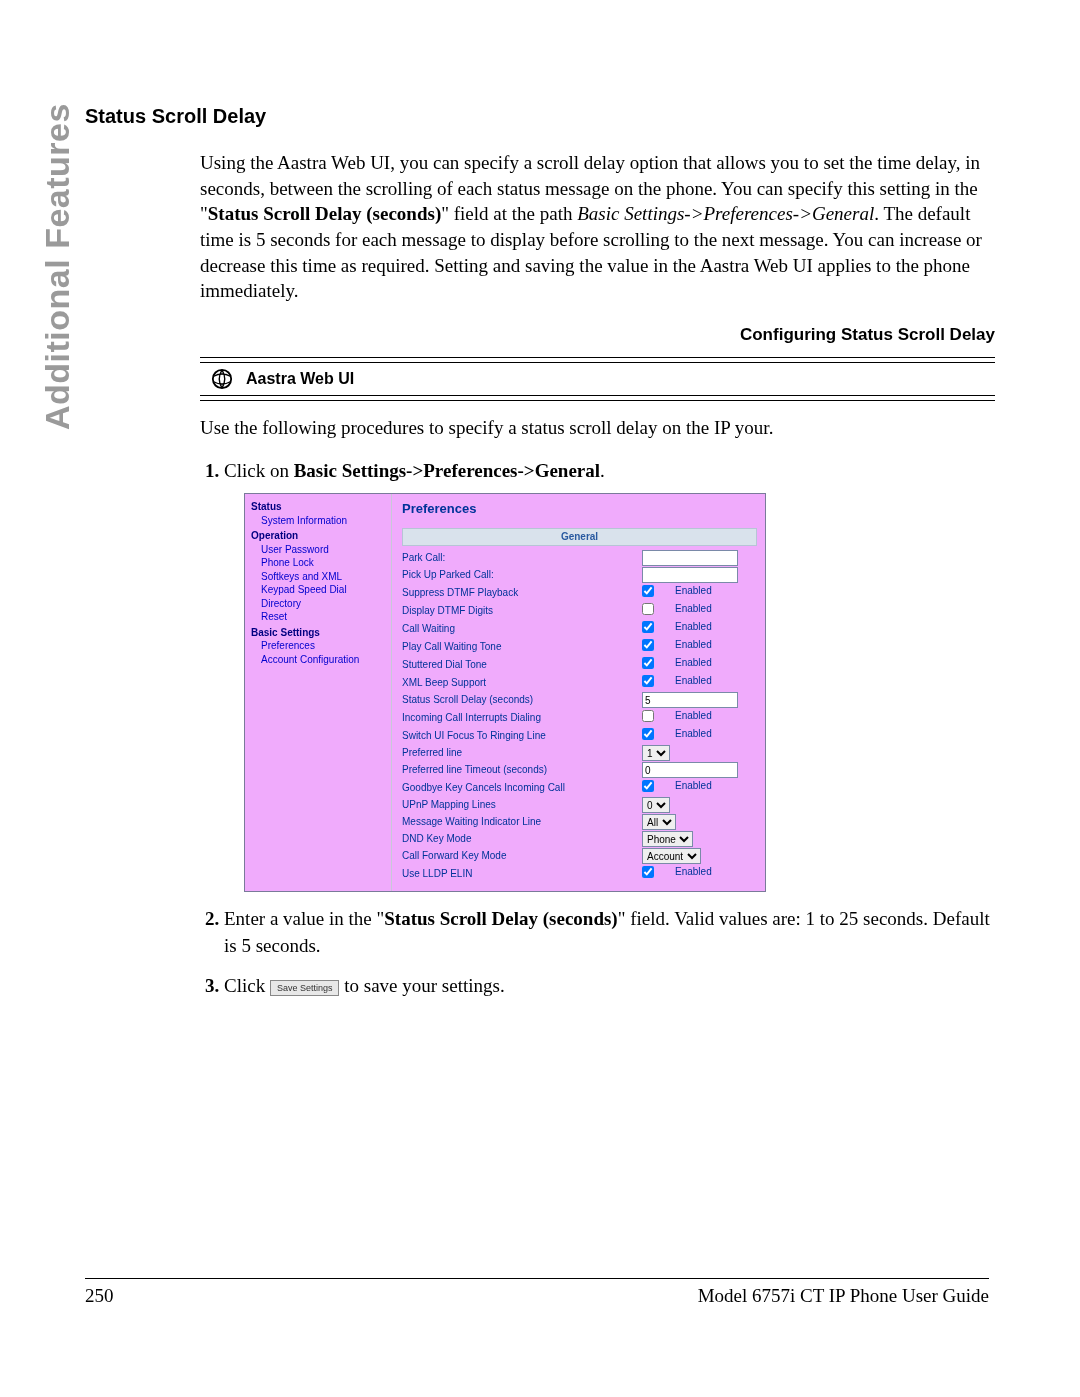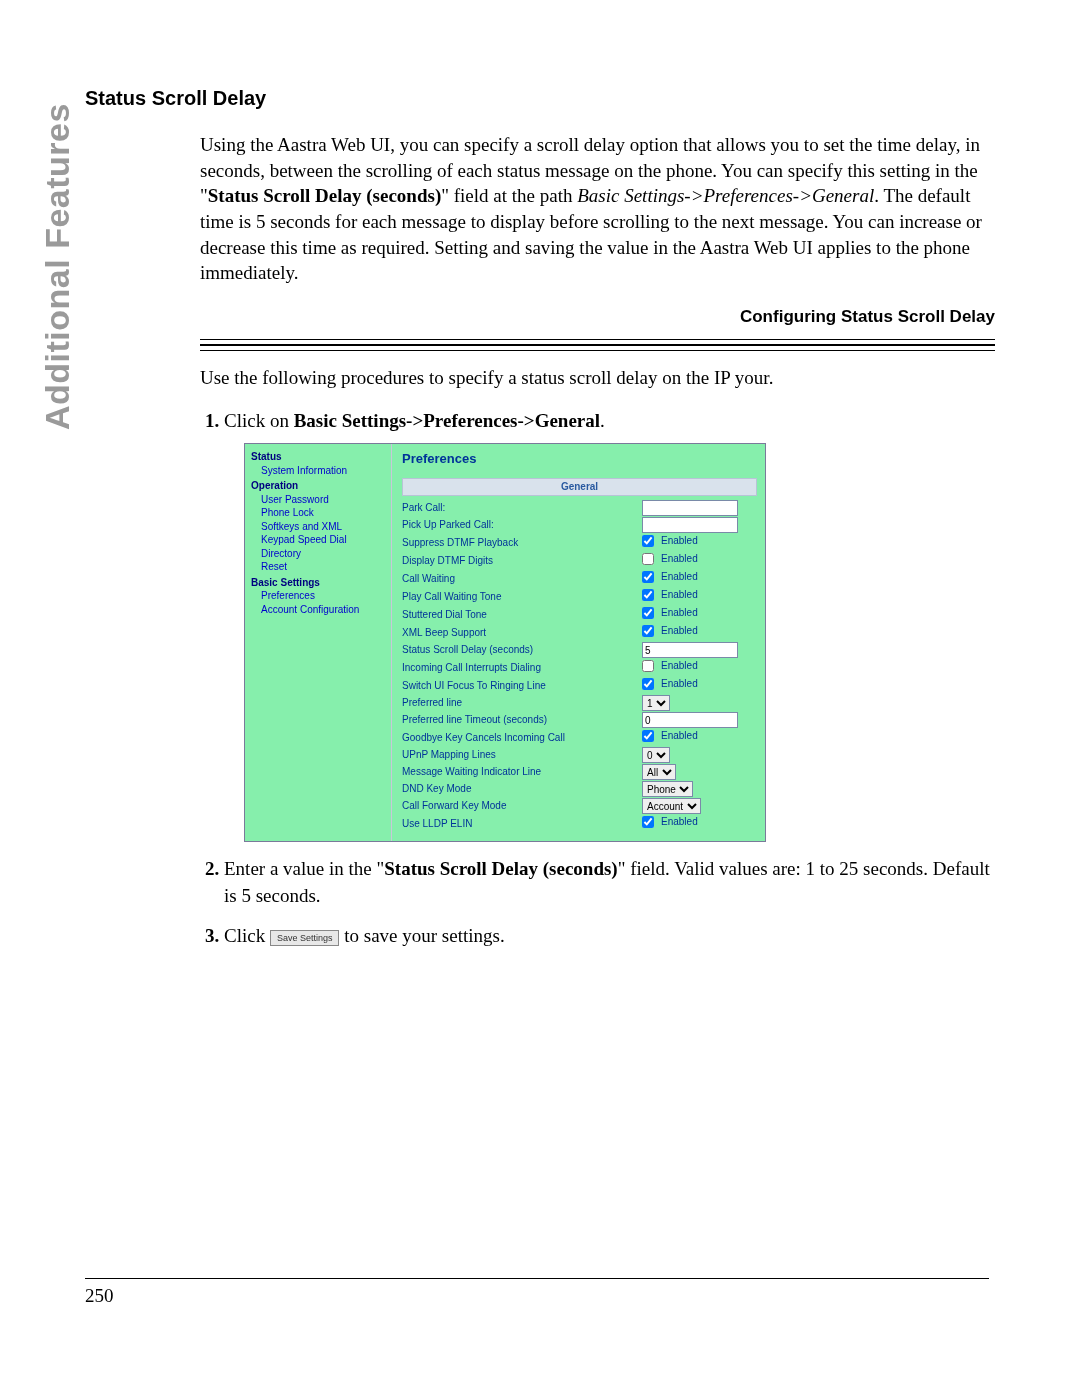--- a/index.html
+++ b/index.html
@@ -28,21 +28,21 @@
     font-weight: bold;
     font-size: 34px;
     color: #9a9a9a;
     white-space: nowrap;
     letter-spacing: 0.5px;
   }
   .content {
     position: absolute;
     left: 85px;
     right: 85px;
-    top: 87px;
+    top: 105px;
   }
   h2.section-title {
     font-family: Arial, Helvetica, sans-serif;
     font-size: 20px;
     font-weight: bold;
     margin: 0 0 22px 0;
   }
   .body-block {
     margin-left: 115px;
     font-size: 19px;
@@ -95,21 +95,21 @@
     font-weight: bold;
   }
   .bold { font-weight: bold; }
   .italic { font-style: italic; }
 
   
   .ui-shot {
     margin: 8px 0 3px 20px;
     width: 520px;
     border: 1px solid #7a7a9a;
-    background: #86efac;
+    background: #f0abfc;
     font-family: Tahoma, Arial, sans-serif;
     font-size: 10px;
     color: #000080;
     display: flex;
   }
   .ui-sidebar {
     width: 138px;
     padding: 4px 2px 4px 6px;
     border-right: 1px solid #c8c8d8;
     line-height: 1.35;
@@ -157,21 +157,21 @@
   }
   .ui-row .val select {
     font-size: 10px;
     height: 16px;
     border: 1px solid #7a8aa8;
     font-family: Tahoma, Arial, sans-serif;
   }
   .ui-row .chk {
     display: inline-flex;
     align-items: center;
-    gap: 7px;
+    gap: 21px;
     color: #003399;
   }
   .ui-row .chk input { width:12px; height:12px; margin:0; }
 
   .save-btn {
     display: inline-block;
     font-family: Tahoma, Arial, sans-serif;
     font-size: 9px;
     border: 1px solid #888;
     background: #e8e8e8;
@@ -204,20 +204,29 @@
 
   <div class="body-block">
     <p>
       <span>Using the Aastra Web UI, you can specify a scroll delay option that allows you to set the time delay, in seconds, between the scrolling of each status message on the phone. You can specify this setting in the "</span><span class="bold">Status Scroll Delay (seconds)</span><span>" field at the path </span><span class="italic">Basic Settings-&gt;Preferences-&gt;General</span><span>. The default time is 5 seconds for each message to display before scrolling to the next message. You can increase or decrease this time as required. Setting and saving the value in the Aastra Web UI applies to the phone immediately.</span>
     </p>
 
     <div class="subheading">Configuring Status Scroll Delay</div>
 
     <div class="rule-block">
       <div class="rule-top"></div>
+      <div class="rule-row">
+        <span class="globe">
+          <svg viewBox="0 0 24 24" width="22" height="22">
+            <circle cx="12" cy="12" r="10" fill="none" stroke="#000" stroke-width="2"></circle>
+            <path d="M3 9 Q12 4 21 9 M3 15 Q12 20 21 15 M12 2 Q6 12 12 22 M12 2 Q18 12 12 22" fill="none" stroke="#000" stroke-width="1.5"></path>
+          </svg>
+        </span>
+        <span class="label">Aastra Web UI</span>
+      </div>
       <div class="rule-bottom"></div>
     </div>
 
     <p>Use the following procedures to specify a status scroll delay on the IP your.</p>
 
     <ol class="steps">
       <li>
         <span>Click on </span><span class="bold">Basic Settings-&gt;Preferences-&gt;General</span><span>.</span>
 
         
@@ -357,13 +366,14 @@
 
       <li>
         <span>Click </span><span class="save-btn">Save Settings</span><span> to save your settings.</span>
       </li>
     </ol>
   </div>
 </div>
 
 <div class="footer">
   <span>250</span>
+  <span>Model 6757i CT IP Phone User Guide</span>
 </div>
 
 </body></html>

